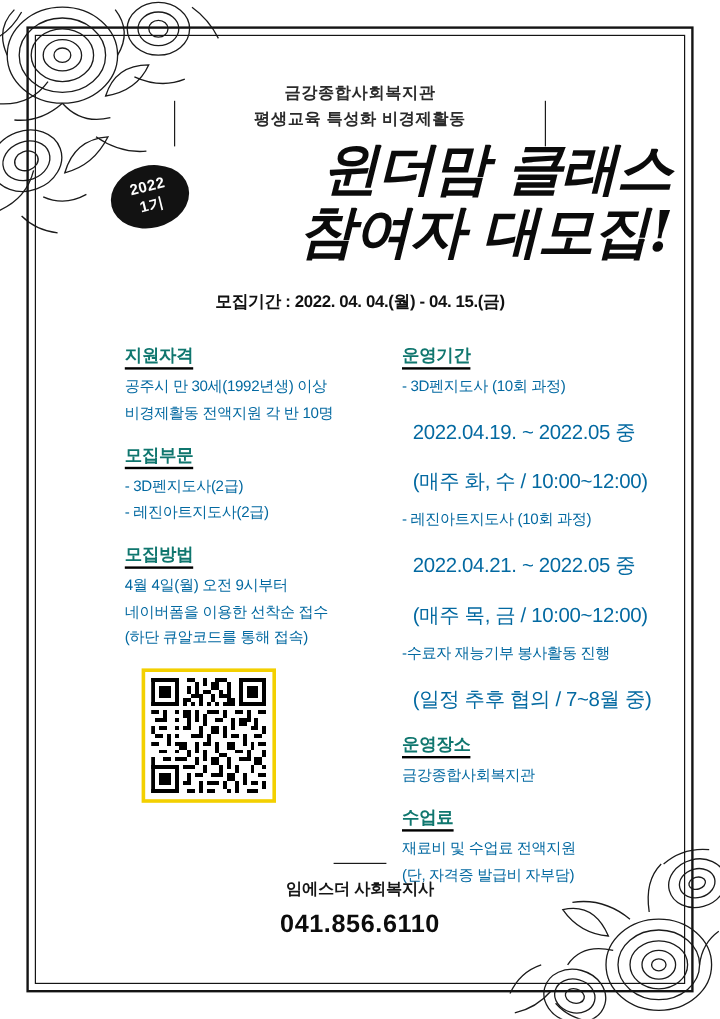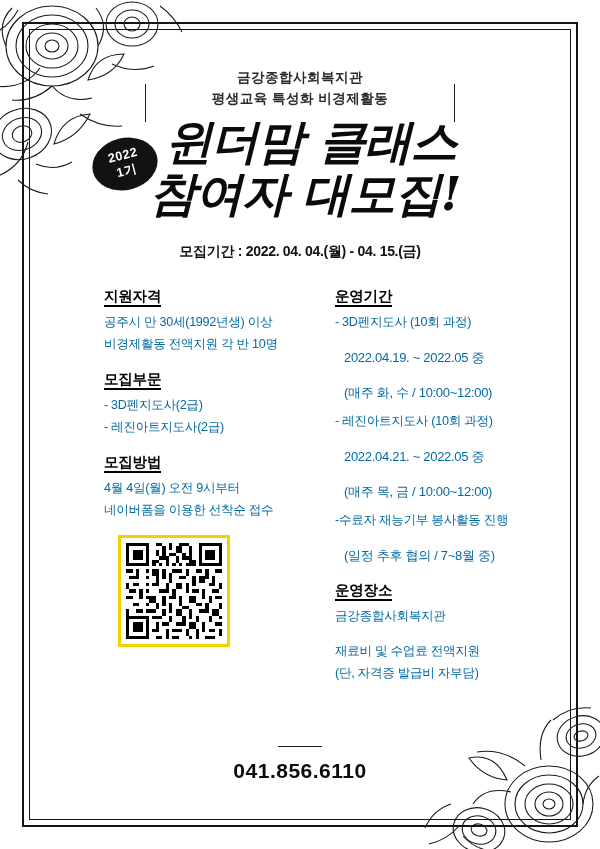--- a/index.html
+++ b/index.html
@@ -75,21 +75,21 @@
   .badge span{
     display:block;
     font-size:12.5px;
     font-weight:700;
     line-height:1.25;
     letter-spacing:0.5px;
   }
 
   
   .title-wrap{
-    text-align:center;
+    text-align:right;
     margin-top:6px;
   }
   .title-line{
     font-family:"DejaVu Serif", serif;
     font-weight:700;
     font-style:italic;
     font-size:47px;
     line-height:1.12;
     letter-spacing:-1px;
     color:#0b0b0b;
@@ -115,36 +115,36 @@
     padding:0 12px;
   }
   .col{flex:1;}
   .col-left{padding-left:52px;padding-right:6px;}
   .col-right{padding-left:12px;}
 
   .sec{margin-bottom:16px;}
   .sec-title{
     font-size:14.5px;
     font-weight:700;
-    color:#000000;
+    color:#0f766e;
     margin-bottom:7px;
     letter-spacing:-0.2px;
   }
   .sec-title .u{
     border-bottom:2px solid #000;
     padding-bottom:1px;
   }
   .sec p{
     margin:0 0 3px 0;
     font-size:12.6px;
     line-height:1.5;
     color:#0369a1;
     letter-spacing:-0.3px;
   }
-  .sec p.sm{font-size:13px;margin-top:16px;}
+  .sec p.sm{font-size:17px;margin-top:16px;}
   .sec p.ind{padding-left:9px;}
 
   
   .qr-wrap{
     margin:12px 0 0 14px;
     width:96px;height:96px;
     border:3px solid #f3d000;
     padding:5px;
     background:#fff;
     box-sizing:content-box;
@@ -287,20 +287,21 @@
           <p>- 3D펜지도사(2급)</p>
           <p>- 레진아트지도사(2급)</p>
         </div>
 
         <div class="sec">
           <div class="sec-title">
             <span class="u">모집방법</span>
           </div>
           <p>4월 4일(월) 오전 9시부터</p>
           <p>네이버폼을 이용한 선착순 접수</p>
+          <p>(하단 큐알코드를 통해 접속)</p>
         </div>
 
         <div class="qr-wrap">
           <svg class="qr" viewBox="0 0 29 29" shape-rendering="crispEdges">
             <rect width="29" height="29" fill="#fff"></rect>
             <g fill="#000">
 
               <rect x="0" y="0" width="7" height="1"></rect>
                 <rect x="0" y="6" width="7" height="1"></rect>
               <rect x="0" y="0" width="1" height="7"></rect>
@@ -452,26 +453,30 @@
         </div>
 
         <div class="sec">
           <div class="sec-title">
             <span class="u">운영장소</span>
           </div>
           <p>금강종합사회복지관</p>
         </div>
 
         <div class="sec">
+          <div class="sec-title">
+            <span class="u">수업료</span>
+          </div>
           <p>재료비 및 수업료 전액지원</p>
           <p>(단, 자격증 발급비 자부담)</p>
         </div>
 
       </div>
     </div>
 
     <div class="footer">
       <div class="footer-rule"></div>
+      <div class="staff">임에스더 사회복지사</div>
       <div class="phone">041.856.6110</div>
     </div>
 
   </div>
 </div>
 
 </body></html>

